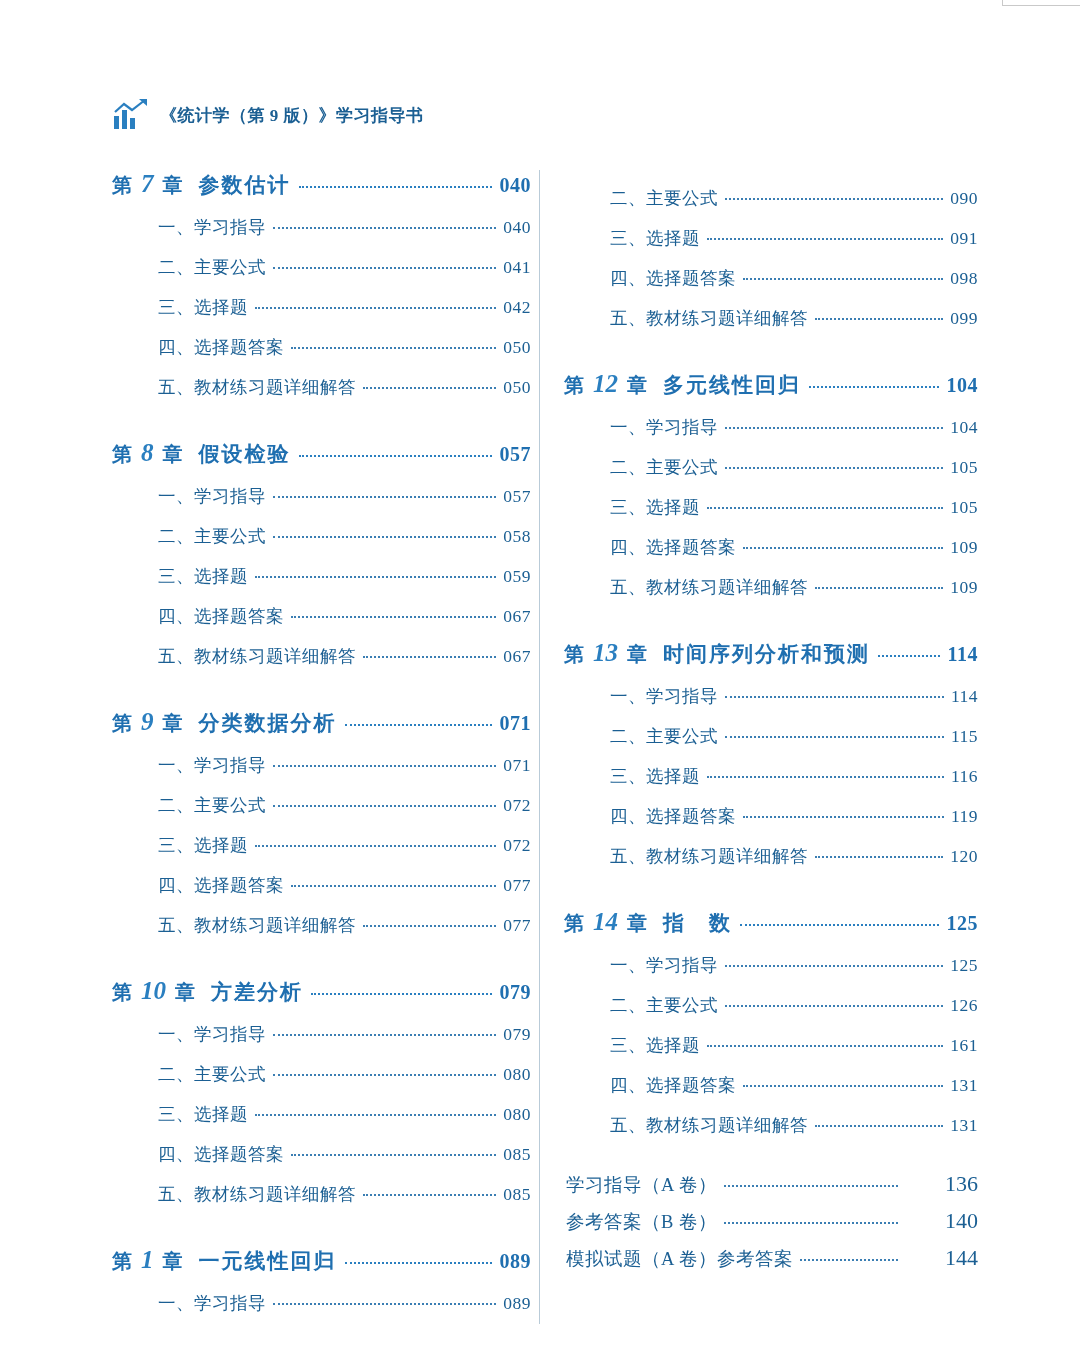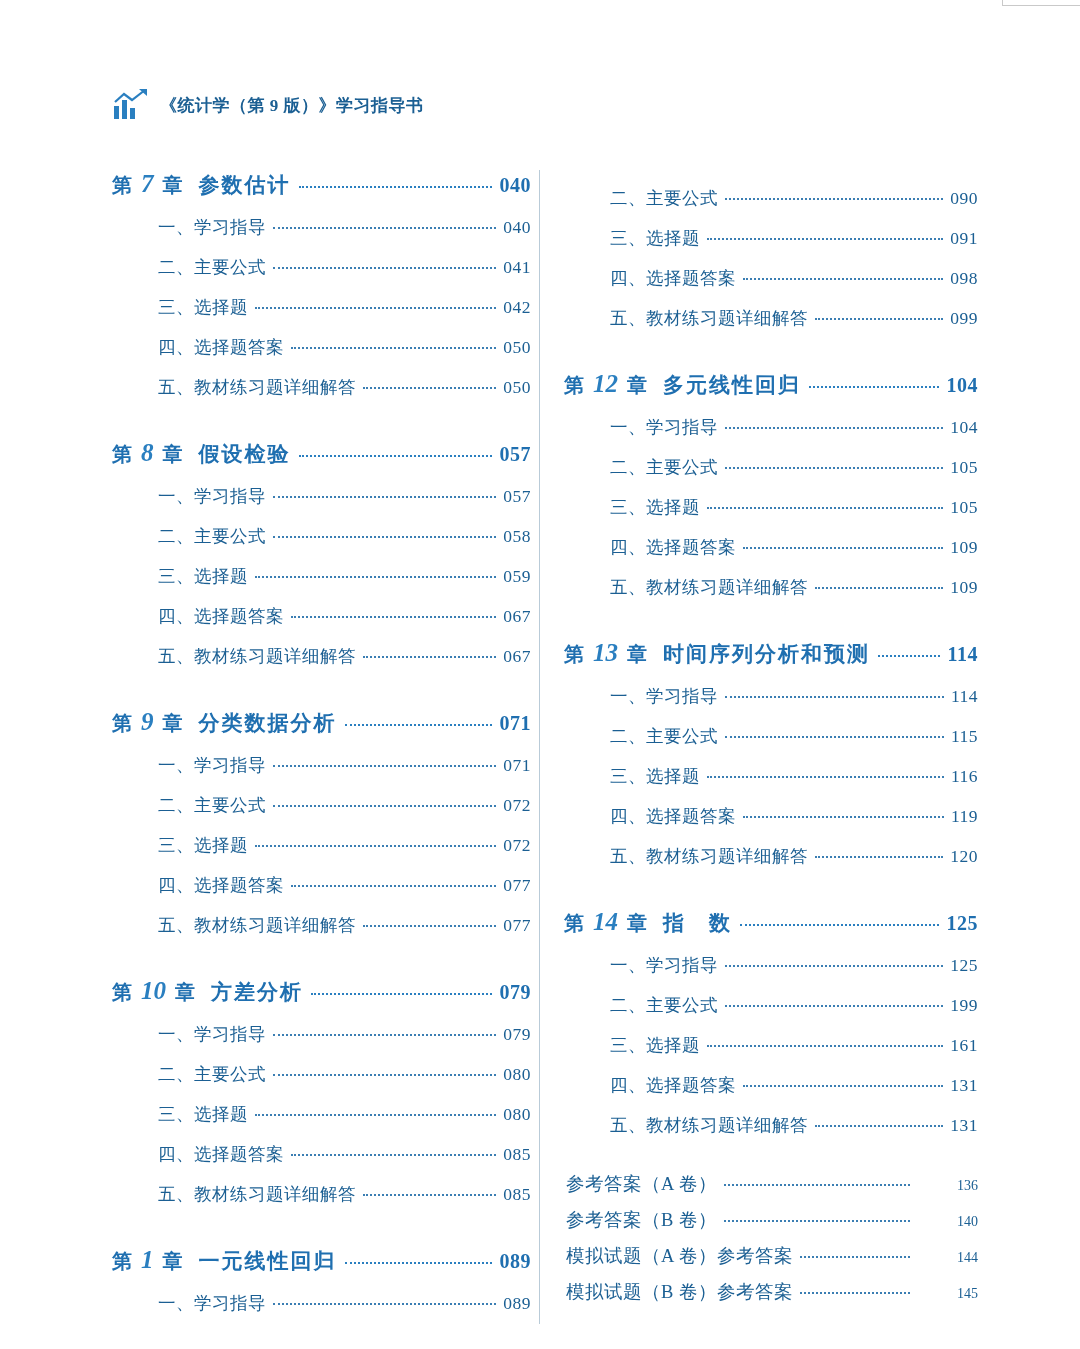--- a/index.html
+++ b/index.html
@@ -24,21 +24,21 @@
     width: 78px;
     height: 6px;
     border-left: 1px solid #c9c9c9;
     border-bottom: 1px solid #c9c9c9;
     box-sizing: border-box;
   }
 
   
   .page-header {
     position: absolute;
-    top: 88px;
+    top: 98px;
     left: 112px;
     display: flex;
     align-items: center;
     gap: 10px;
   }
   .header-logo {
     width: 38px;
     height: 34px;
     display: block;
   }
@@ -152,21 +152,21 @@
   .appendix .dots {
     flex: 1;
     margin: 0 7px;
     position: relative;
     top: -4px;
     border-bottom: 2px dotted #3b7eb3;
     min-width: 14px;
   }
   .appendix .a-page {
     font-family: "Liberation Serif", "DejaVu Serif", serif;
-    font-size: 14px;
+    font-size: 22px;
     margin-left: 40px;
   }
 </style>
 </head>
 <body>
 
 <div class="corner-mark"></div>
 
 <div class="page-header">
   <span class="header-logo-wrap">
@@ -437,55 +437,50 @@
       <span class="ch-page">125</span>
     </div>
     <div class="entry">
       <span class="e-label">一、学习指导</span>
       <span class="dots"></span>
       <span class="e-page">125</span>
     </div>
     <div class="entry">
       <span class="e-label">二、主要公式</span>
       <span class="dots"></span>
-      <span class="e-page">199</span>
+      <span class="e-page">126</span>
     </div>
     <div class="entry">
       <span class="e-label">三、选择题</span>
       <span class="dots"></span>
       <span class="e-page">161</span>
     </div>
     <div class="entry">
       <span class="e-label">四、选择题答案</span>
       <span class="dots"></span>
       <span class="e-page">131</span>
     </div>
     <div class="entry">
       <span class="e-label">五、教材练习题详细解答</span>
       <span class="dots"></span>
       <span class="e-page">131</span>
     </div>
 
     <div class="appendix-block">
       <div class="appendix">
-        <span class="a-label">参考答案（A 卷）</span>
+        <span class="a-label">学习指导（A 卷）</span>
         <span class="dots"></span>
         <span class="a-page">136</span>
       </div>
       <div class="appendix">
         <span class="a-label">参考答案（B 卷）</span>
         <span class="dots"></span>
         <span class="a-page">140</span>
       </div>
       <div class="appendix">
         <span class="a-label">模拟试题（A 卷）参考答案</span>
         <span class="dots"></span>
         <span class="a-page">144</span>
       </div>
-      <div class="appendix">
-        <span class="a-label">模拟试题（B 卷）参考答案</span>
-        <span class="dots"></span>
-        <span class="a-page">145</span>
-      </div>
     </div>
 
   </div>
 </div>
 
 </body></html>

